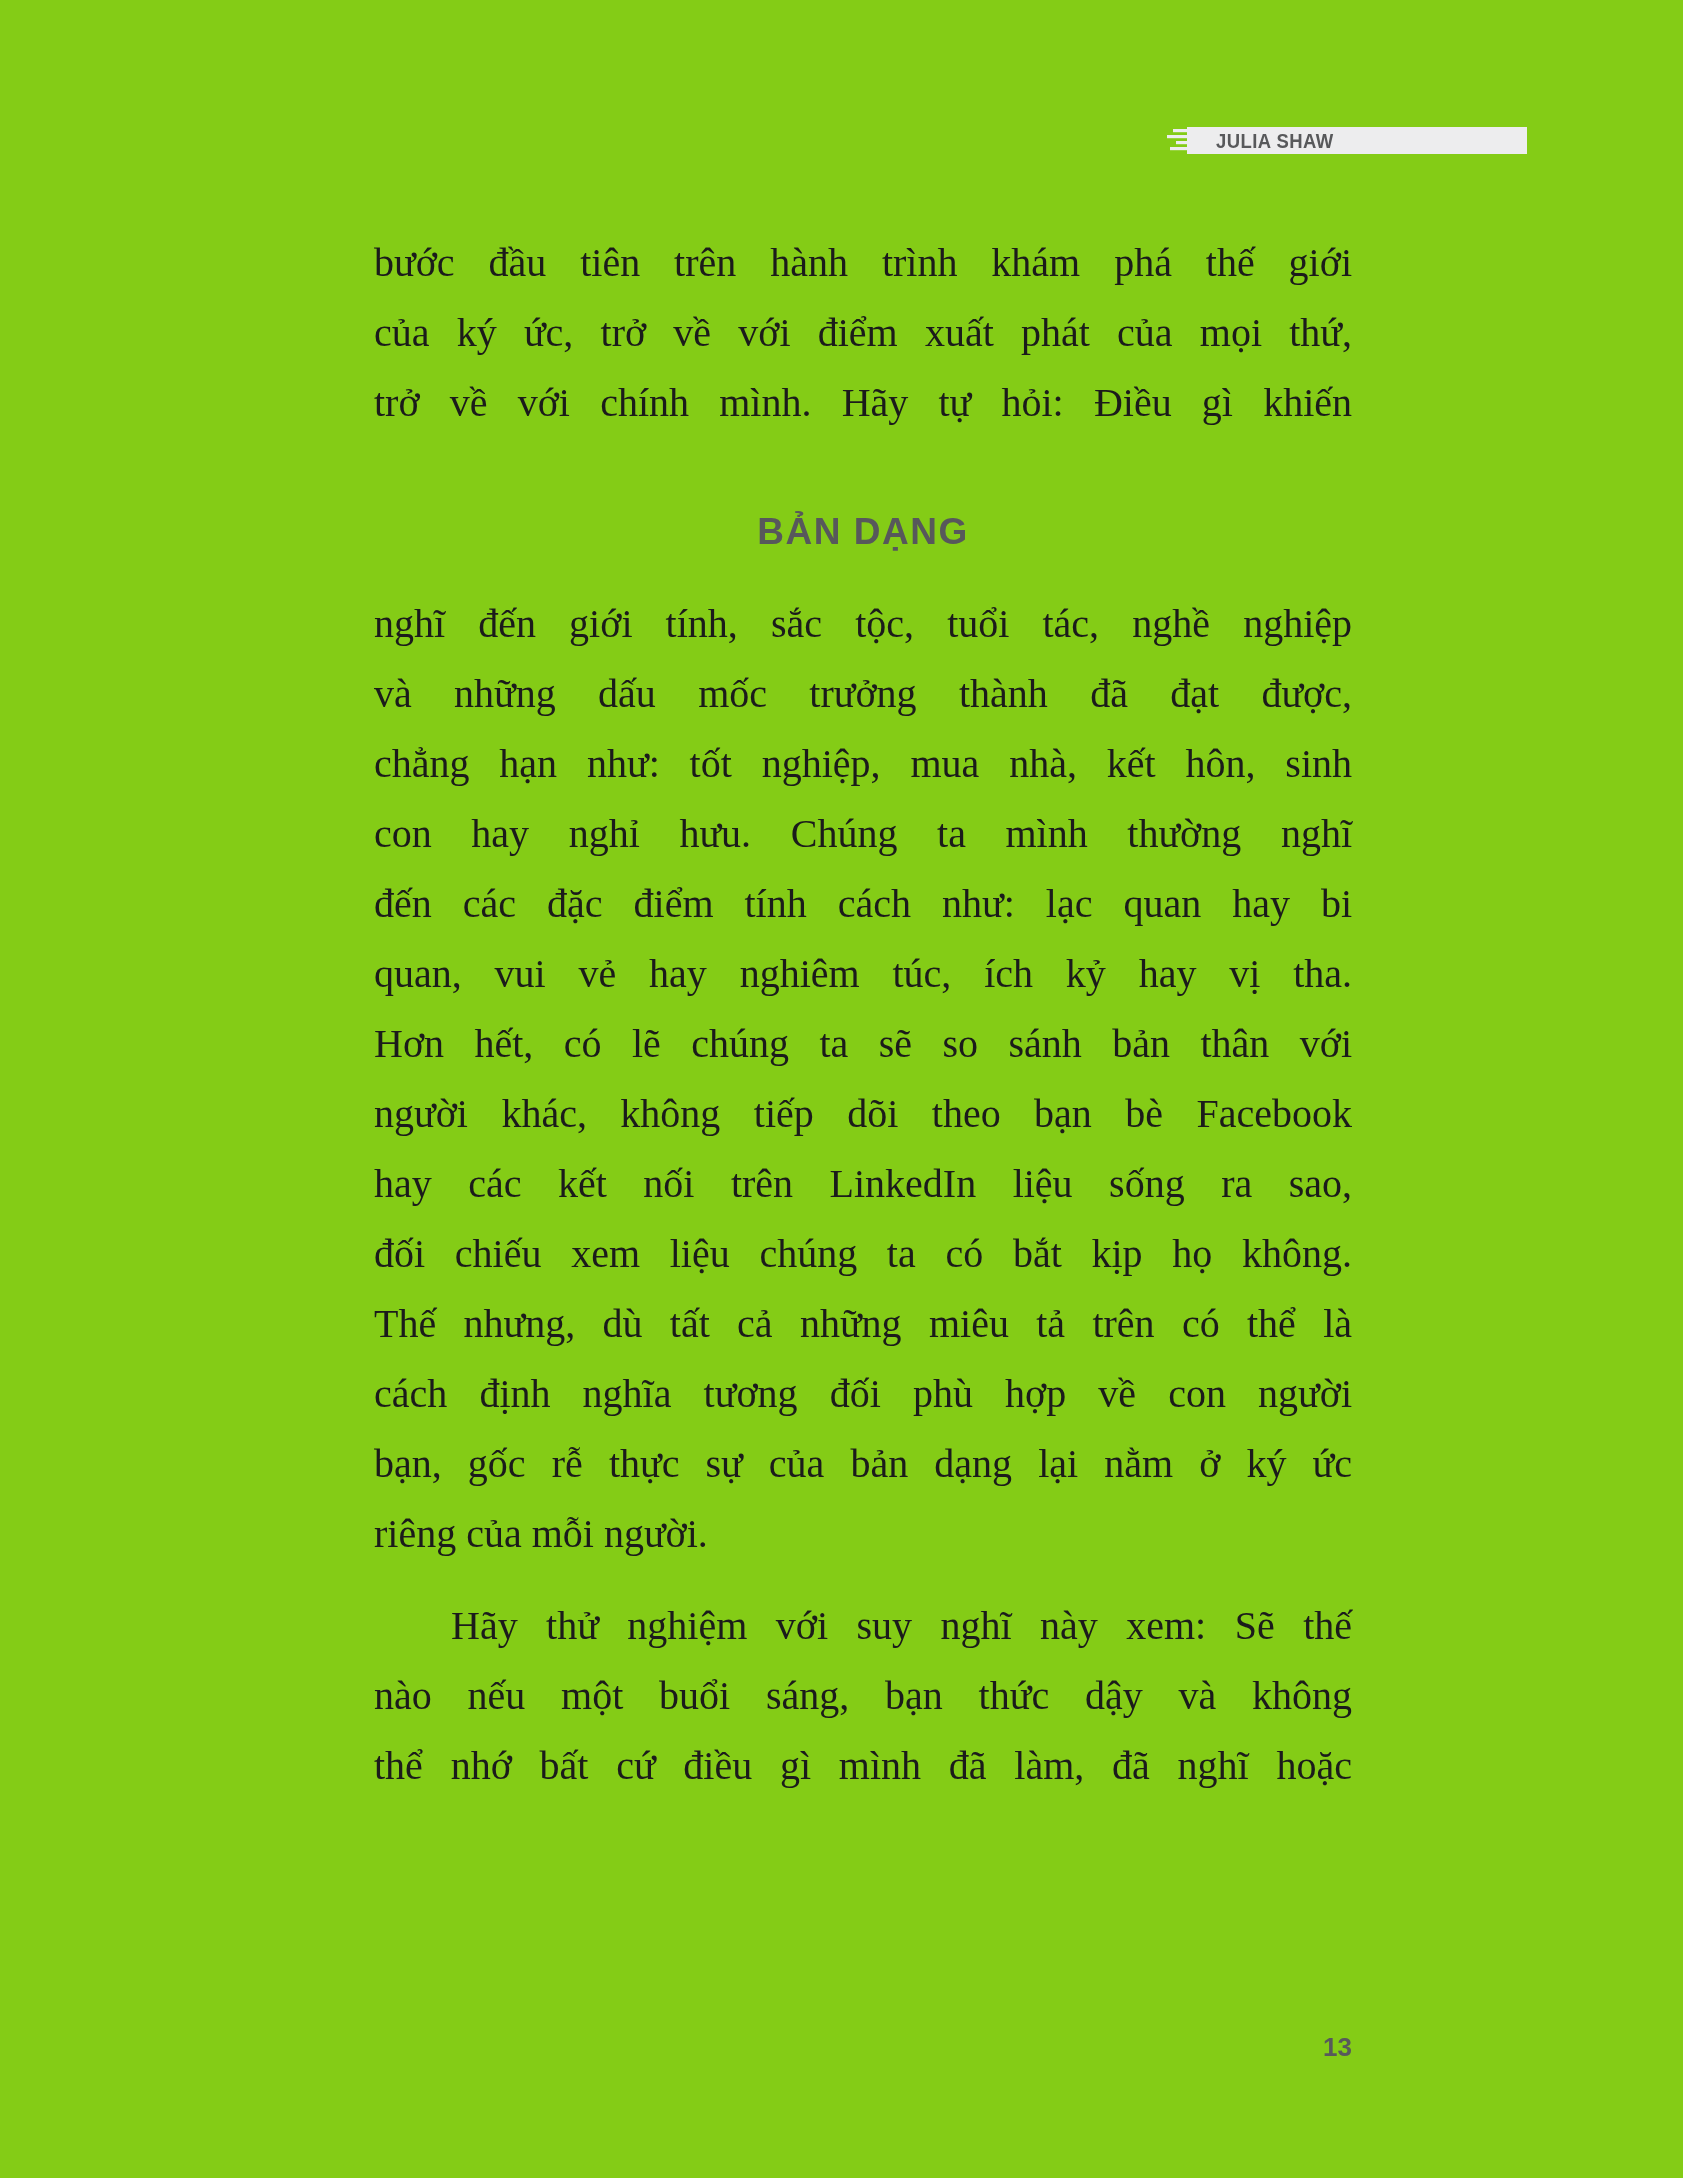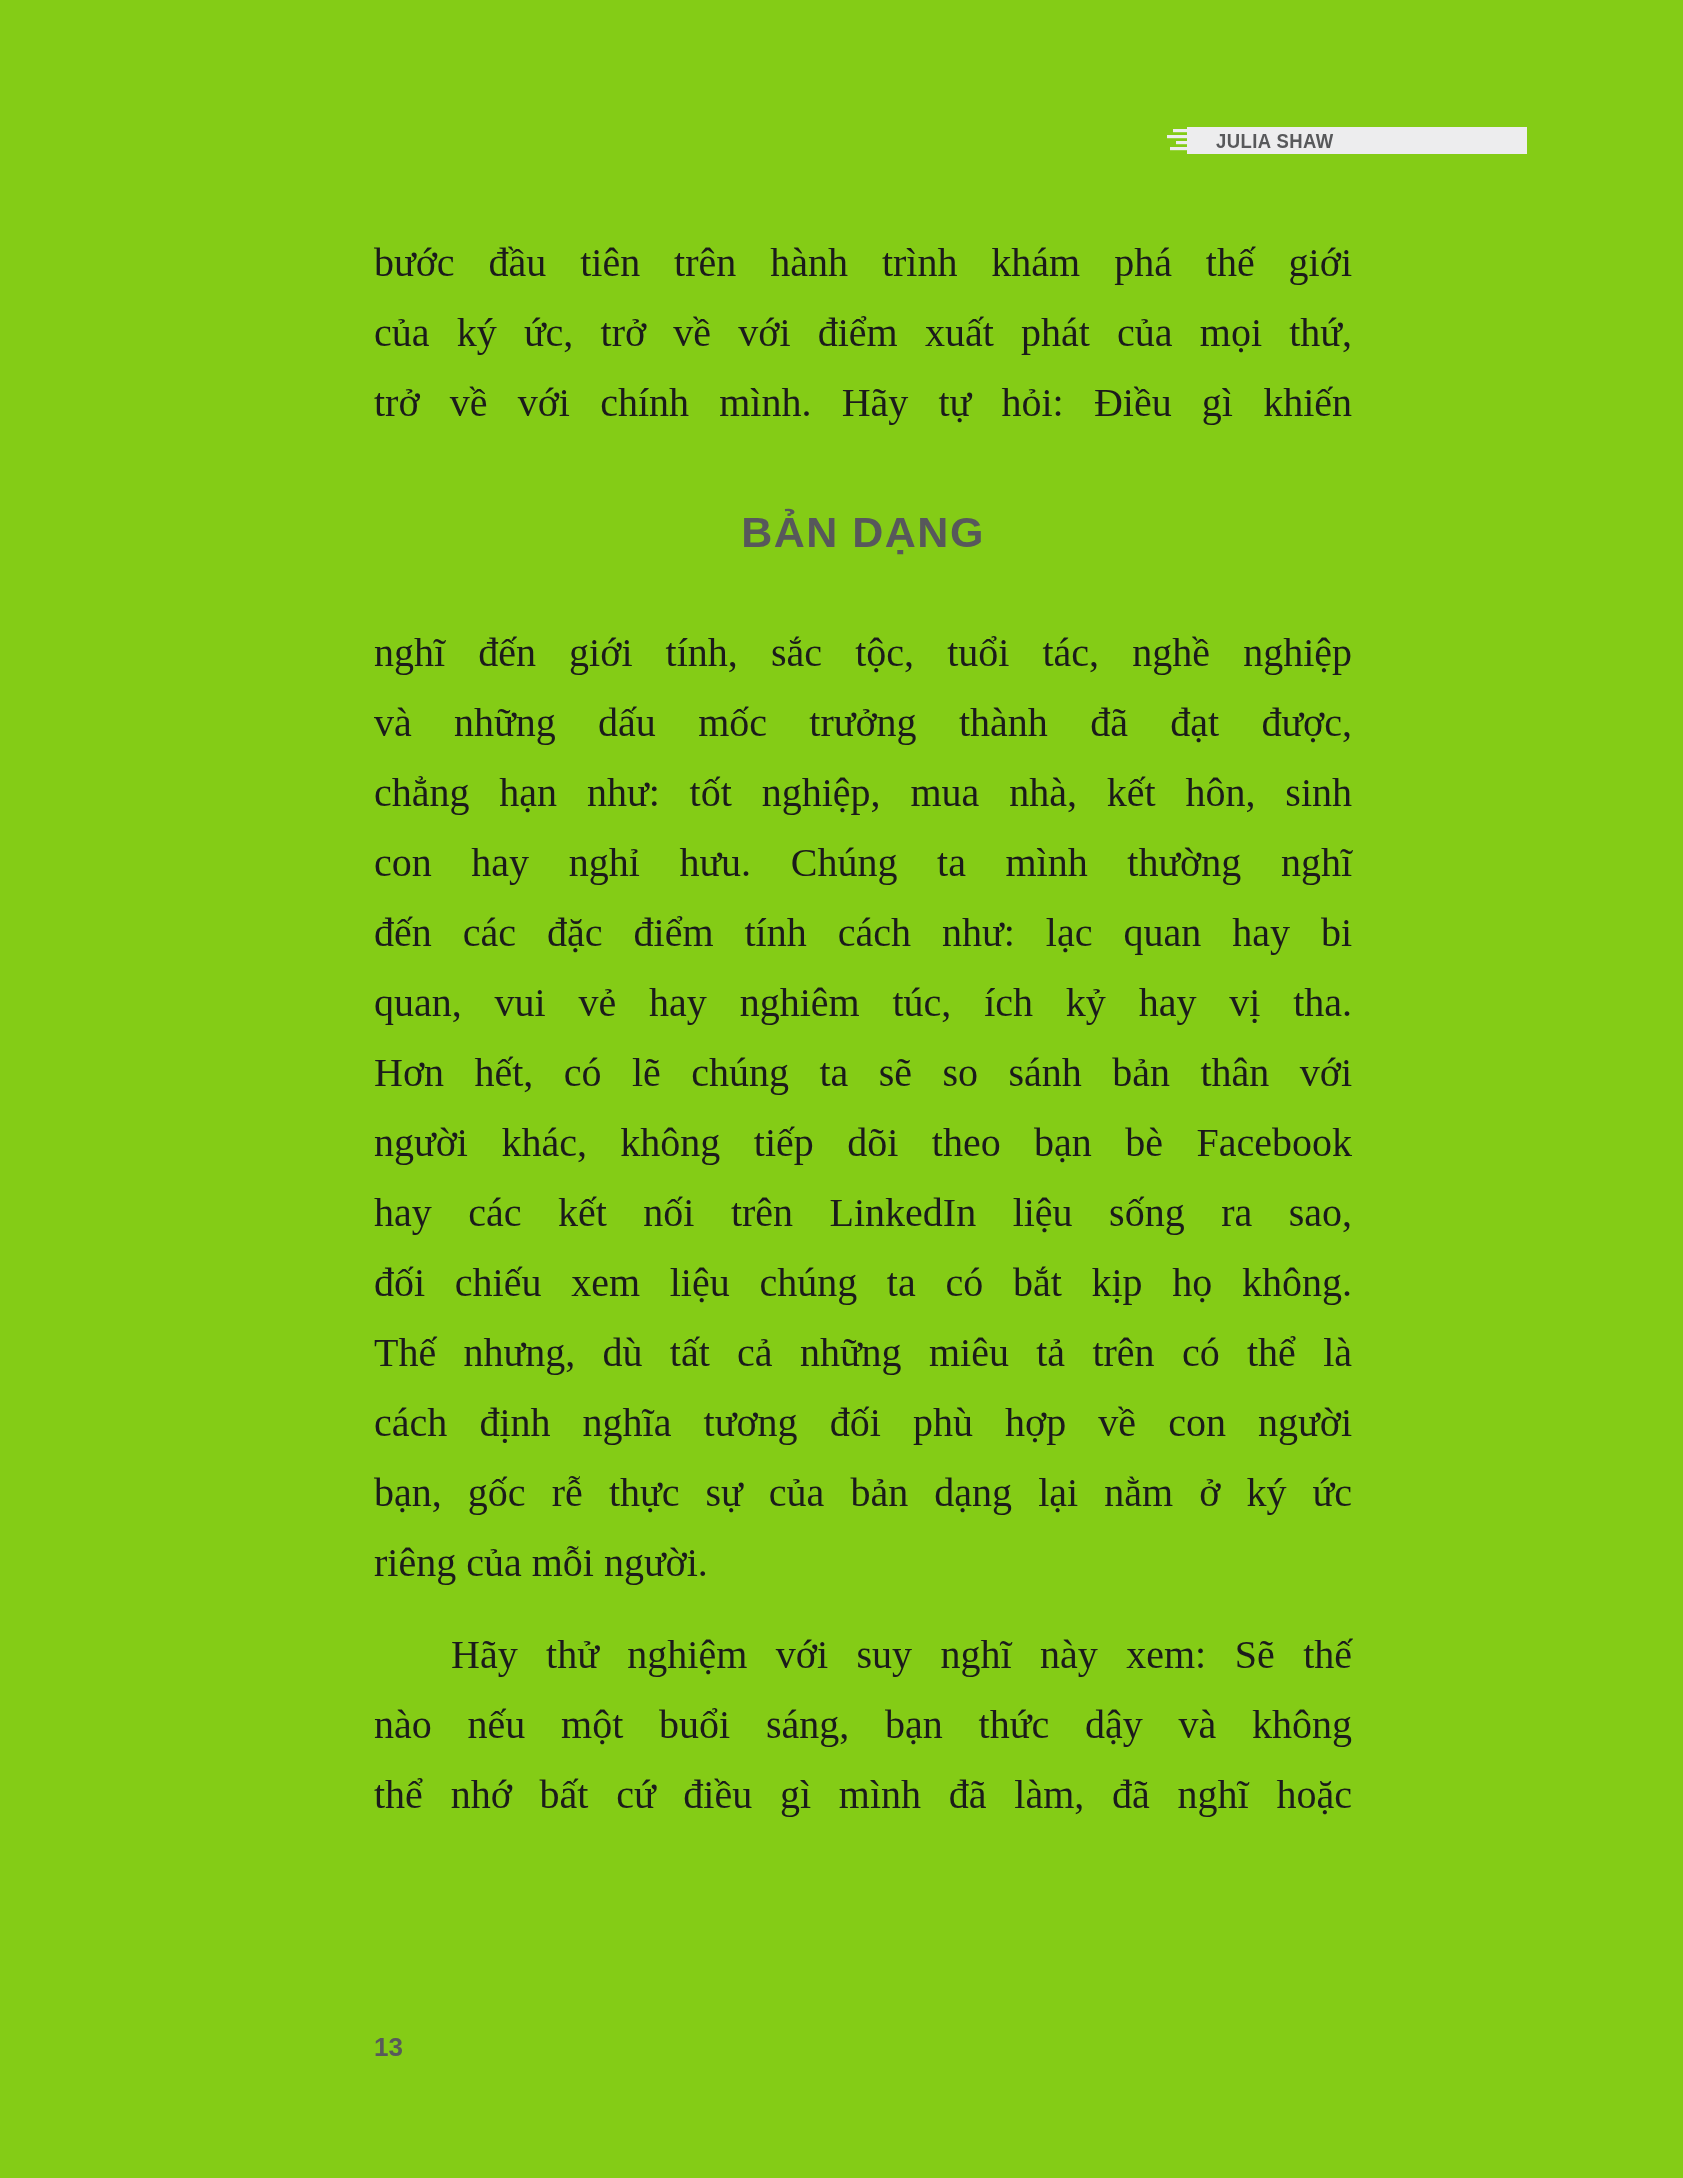--- a/index.html
+++ b/index.html
@@ -48,36 +48,36 @@
     color:#1b1b1b;
     text-align:justify;
   }
   .line { text-align:justify; text-align-last:justify; }
   .line.last { text-align-last:left; }
   .line.indent { text-indent:77px; }
   .italic { font-style:italic; }
 
   .section-heading {
     margin-top:69px;
-    margin-bottom:61px;
+    margin-bottom:32px;
     text-align:center;
     text-align-last:center;
     font-family:"Liberation Sans", sans-serif;
     font-weight:700;
-    font-size:43px;
+    font-size:37px;
     line-height:50px;
     letter-spacing:1.5px;
     color:#57585b;
   }
 
   .page-number {
     position:absolute;
     left:374px; top:2032px;
     width:978px;
-    text-align:left;
+    text-align:right;
     font-family:"Liberation Sans", sans-serif;
     font-weight:700;
     font-size:26px;
     color:#58595b;
   }
 </style>
 </head>
 <body>
 
 <div class="page">

